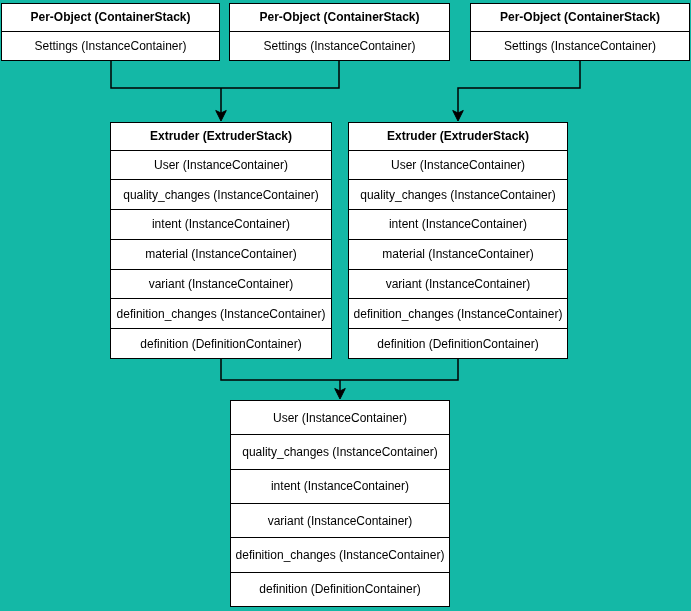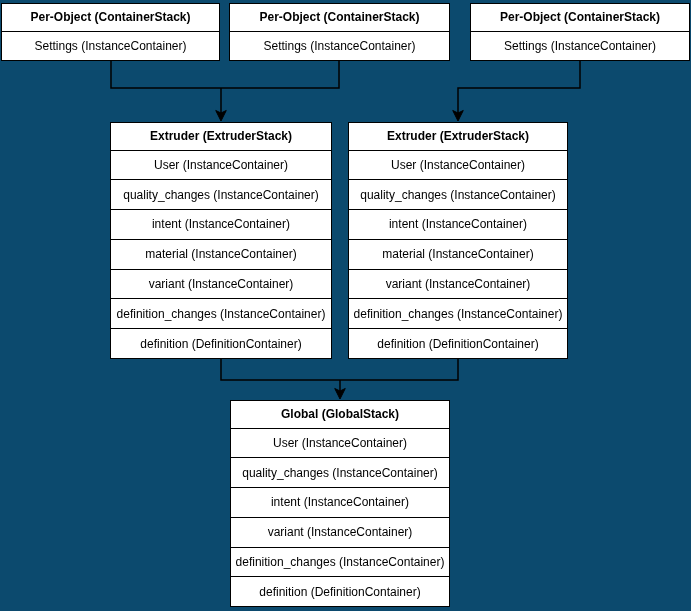--- a/index.html
+++ b/index.html
@@ -4,21 +4,21 @@
 <style>
   html, body {
     margin: 0;
     padding: 0;
     background: #ffffff;
   }
   .canvas {
     position: relative;
     width: 691px;
     height: 611px;
-    background: #0c4a6e;
+    background: #14b8a6;
     font-family: "Liberation Sans", sans-serif;
     color: #000000;
     overflow: hidden;
   }
   .stack-box {
     position: absolute;
     display: flex;
     flex-direction: column;
     box-sizing: border-box;
     border: 1.5px solid #000000;
@@ -121,21 +121,20 @@
     <div class="stack-row">User (InstanceContainer)</div>
     <div class="stack-row">quality_changes (InstanceContainer)</div>
     <div class="stack-row">intent (InstanceContainer)</div>
     <div class="stack-row">material (InstanceContainer)</div>
     <div class="stack-row">variant (InstanceContainer)</div>
     <div class="stack-row">definition_changes (InstanceContainer)</div>
     <div class="stack-row">definition (DefinitionContainer)</div>
   </div>
 
   <div class="stack-box" id="global-1">
-    <div class="stack-header">Global (GlobalStack)</div>
     <div class="stack-row">User (InstanceContainer)</div>
     <div class="stack-row">quality_changes (InstanceContainer)</div>
     <div class="stack-row">intent (InstanceContainer)</div>
     <div class="stack-row">variant (InstanceContainer)</div>
     <div class="stack-row">definition_changes (InstanceContainer)</div>
     <div class="stack-row">definition (DefinitionContainer)</div>
   </div>
 
 </div>
 

